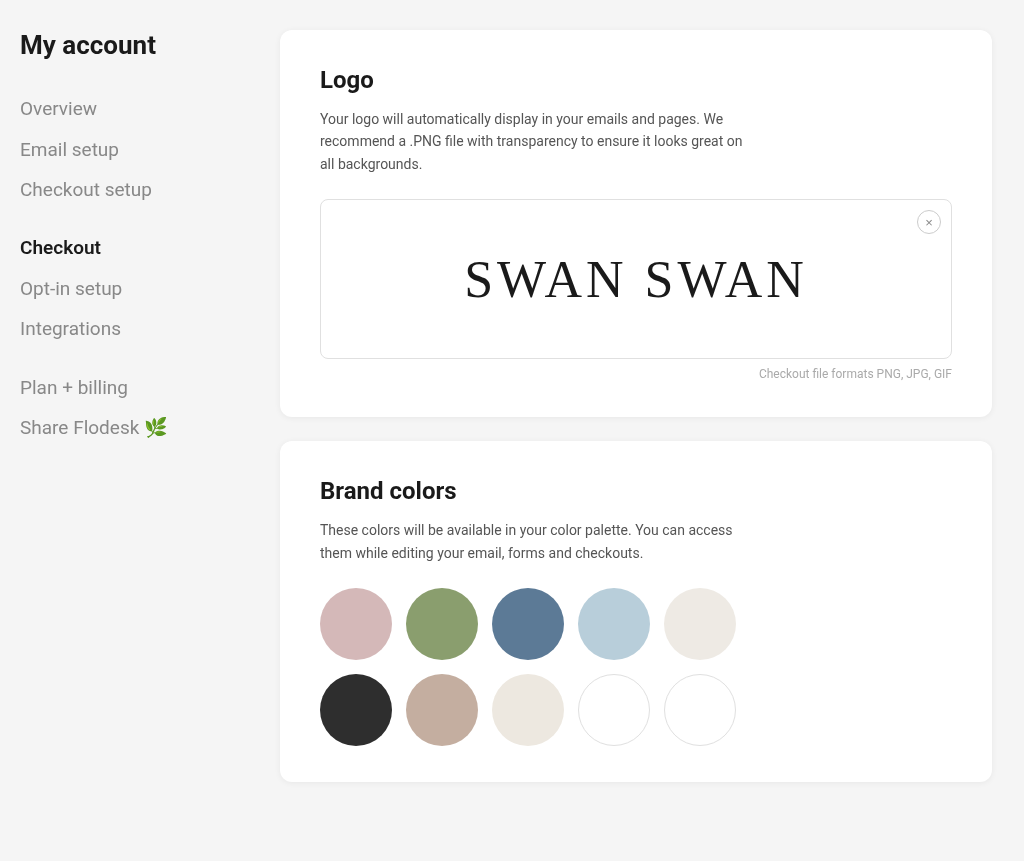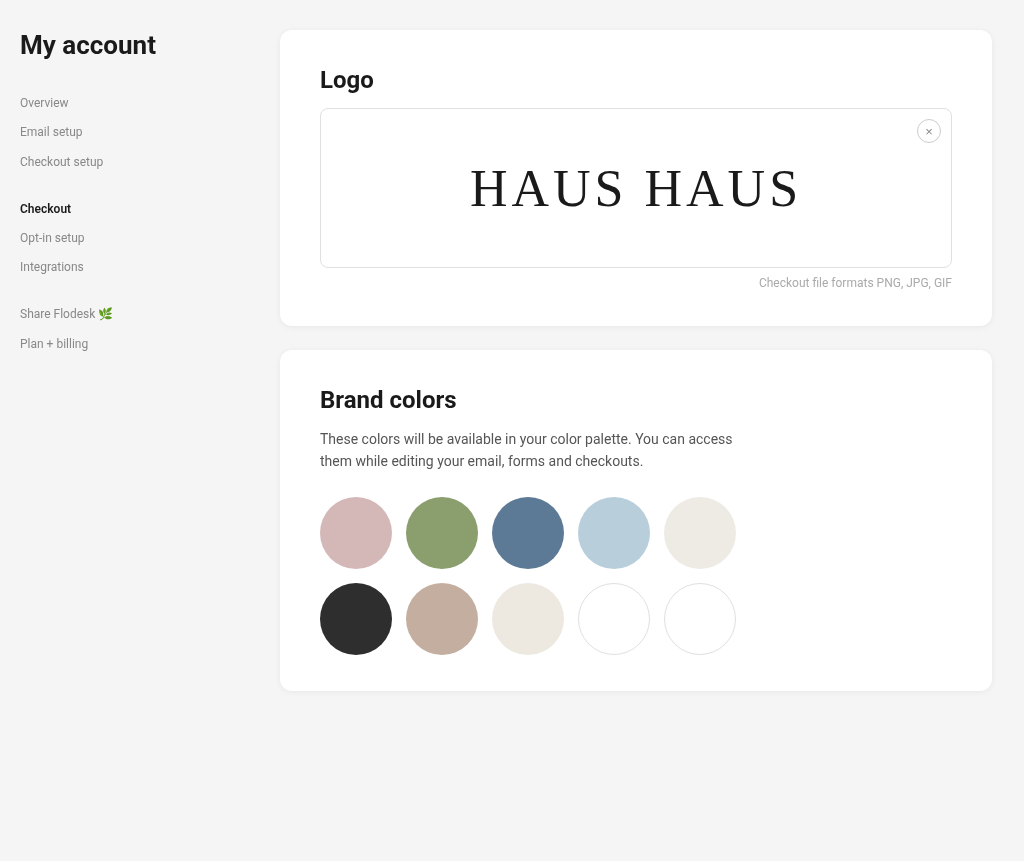--- a/index.html
+++ b/index.html
@@ -46,21 +46,21 @@
       gap: 0;
     }
 
     .nav-group {
       margin-bottom: 18px;
     }
 
     .nav-item {
       display: block;
       padding: 5px 0;
-      font-size: 12px;
+      font-size: 19px;
       color: #888;
       cursor: pointer;
       text-decoration: none;
       line-height: 1.6;
     }
 
     .nav-item.active {
       color: #1a1a1a;
       font-weight: 600;
     }
@@ -186,35 +186,36 @@
         <a class="nav-item">Checkout setup</a>
       </div>
 
       <div class="nav-group">
         <a class="nav-item active">Checkout</a>
         <a class="nav-item">Opt-in setup</a>
         <a class="nav-item">Integrations</a>
       </div>
 
       <div class="nav-group">
+        <a class="nav-item">Plan + billing</a>
         <a class="nav-item">Share Flodesk 🌿</a>
-        <a class="nav-item">Plan + billing</a>
       </div>
 
     </nav>
   </aside>
 
   <main class="main-content">
 
     <div class="card">
       <h2 class="card-title">Logo</h2>
+      <p class="card-description">Your logo will automatically display in your emails and pages. We recommend a .PNG file with transparency to ensure it looks great on all backgrounds.</p>
 
       <div class="logo-upload-area">
         <button class="logo-close-btn">×</button>
-        <div class="logo-text">HAUS HAUS</div>
+        <div class="logo-text">SWAN SWAN</div>
       </div>
 
       <p class="logo-formats">Checkout file formats PNG, JPG, GIF</p>
     </div>
 
     <div class="card">
       <h2 class="card-title">Brand colors</h2>
       <p class="card-description">These colors will be available in your color palette. You can access them while editing your email, forms and checkouts.</p>
 
       <div class="colors-grid">

